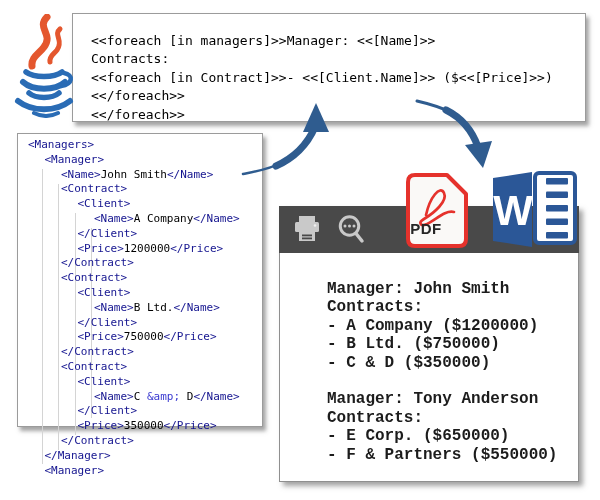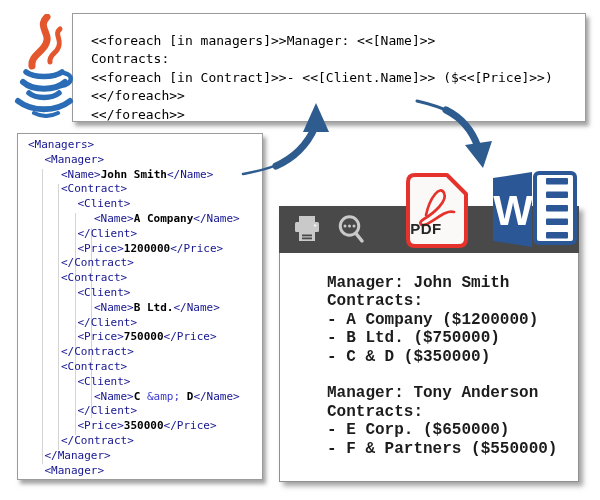--- a/index.html
+++ b/index.html
@@ -7,40 +7,40 @@
        font-family:"Liberation Sans",sans-serif}
   .panel{position:absolute;background:#fff;border:1px solid #9b9b9b;
          box-shadow:3px 4px 4px rgba(90,90,90,.55);box-sizing:border-box}
   
   #template-box{left:72px;top:13px;width:514px;height:109px;z-index:2}
   #template-code{margin:8px;padding:10px 0 0 10px;font:13px/18.4px "DejaVu Sans Mono",monospace;
                  color:#000;white-space:pre}
   
   #java-logo{position:absolute;left:10px;top:14px;z-index:3}
   
-  #xml-box{left:17px;top:133px;width:246px;height:347px;z-index:2}
+  #xml-box{left:17px;top:133px;width:246px;height:294px;z-index:2}
   #xml-code{position:relative;margin:0;padding:4px 0 0 10px;
             font:11px/14.8px "DejaVu Sans Mono",monospace;white-space:pre;z-index:1}
   .xline{white-space:pre}
   .x-tag{color:#14148f}
-  .x-val{color:#000;font-weight:bold}
+  .x-val{color:#000;font-weight:normal}
   .x-ent{color:#3a3ad0}
   .guide{position:absolute;width:1px;background:#d4d4d4;z-index:0}
   
   #arrows{position:absolute;left:0;top:0;width:600px;height:500px;z-index:4;pointer-events:none}
   
   #viewer{position:absolute;left:279px;top:206px;width:300px;height:276px;
           box-shadow:4px 4px 5px rgba(90,90,90,.55);z-index:1}
   #viewer-toolbar{height:47px;background:#494949;position:relative}
   .tb-btn{position:absolute;top:8px;width:32px;height:32px;background:transparent;border:none;
           padding:0;cursor:pointer}
   #print-btn{left:12px}
   #zoom-btn{left:56px}
   #doc-area{height:229px;background:#fff;border:1px solid #8f8f8f;border-top:none;box-sizing:border-box}
-  #doc-pre{margin:0;padding:21px 0 0 47px;font:bold 16px/18.4px "Liberation Mono",monospace;
+  #doc-pre{margin:0;padding:27px 0 0 47px;font:bold 16px/18.4px "Liberation Mono",monospace;
            color:#1c1c1c;white-space:pre}
   
   #pdf-badge{position:absolute;left:406px;top:173px;width:62px;height:75px;z-index:5}
   #pdf-label{position:absolute;left:406px;top:220px;width:40px;text-align:center;
              font:bold 15px "Liberation Sans",sans-serif;color:#262626;z-index:6;letter-spacing:.5px}
   #word-badge{position:absolute;left:491px;top:163px;width:88px;height:88px;z-index:5}
   #word-letter{position:absolute;left:494px;top:181px;width:38px;height:60px;z-index:6;
                display:flex;align-items:center;justify-content:center;
                font:bold 42px "Liberation Sans",sans-serif;color:#fff}
 </style>

